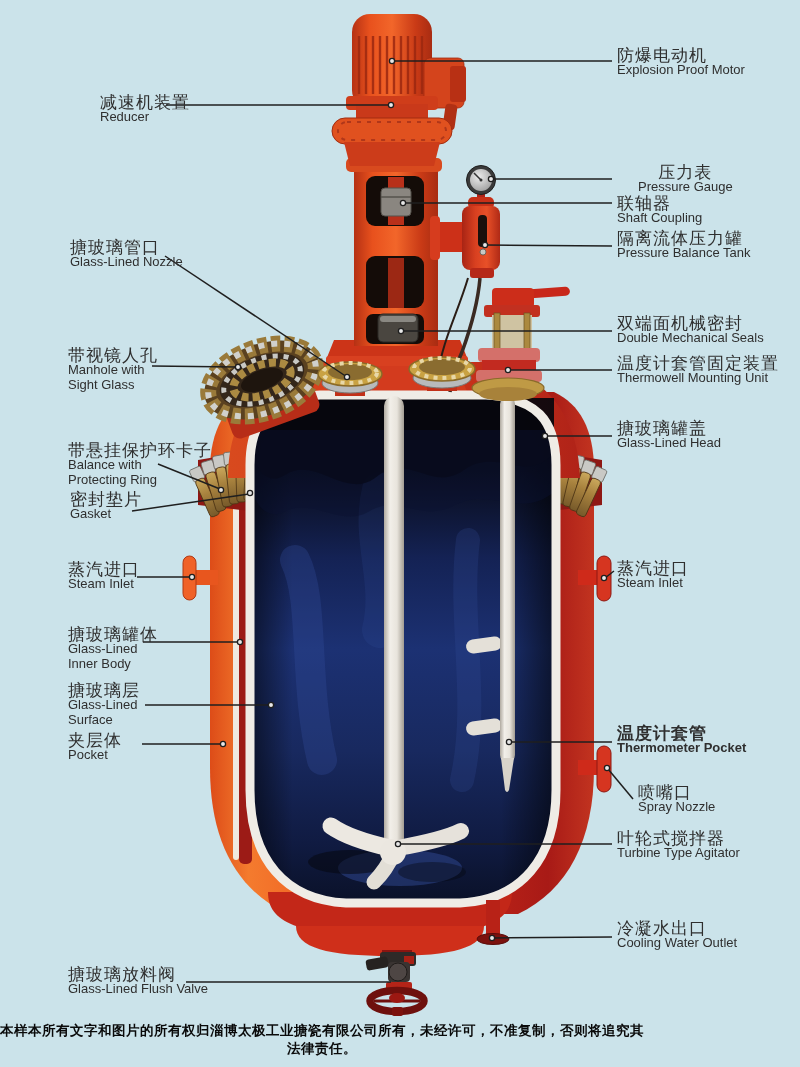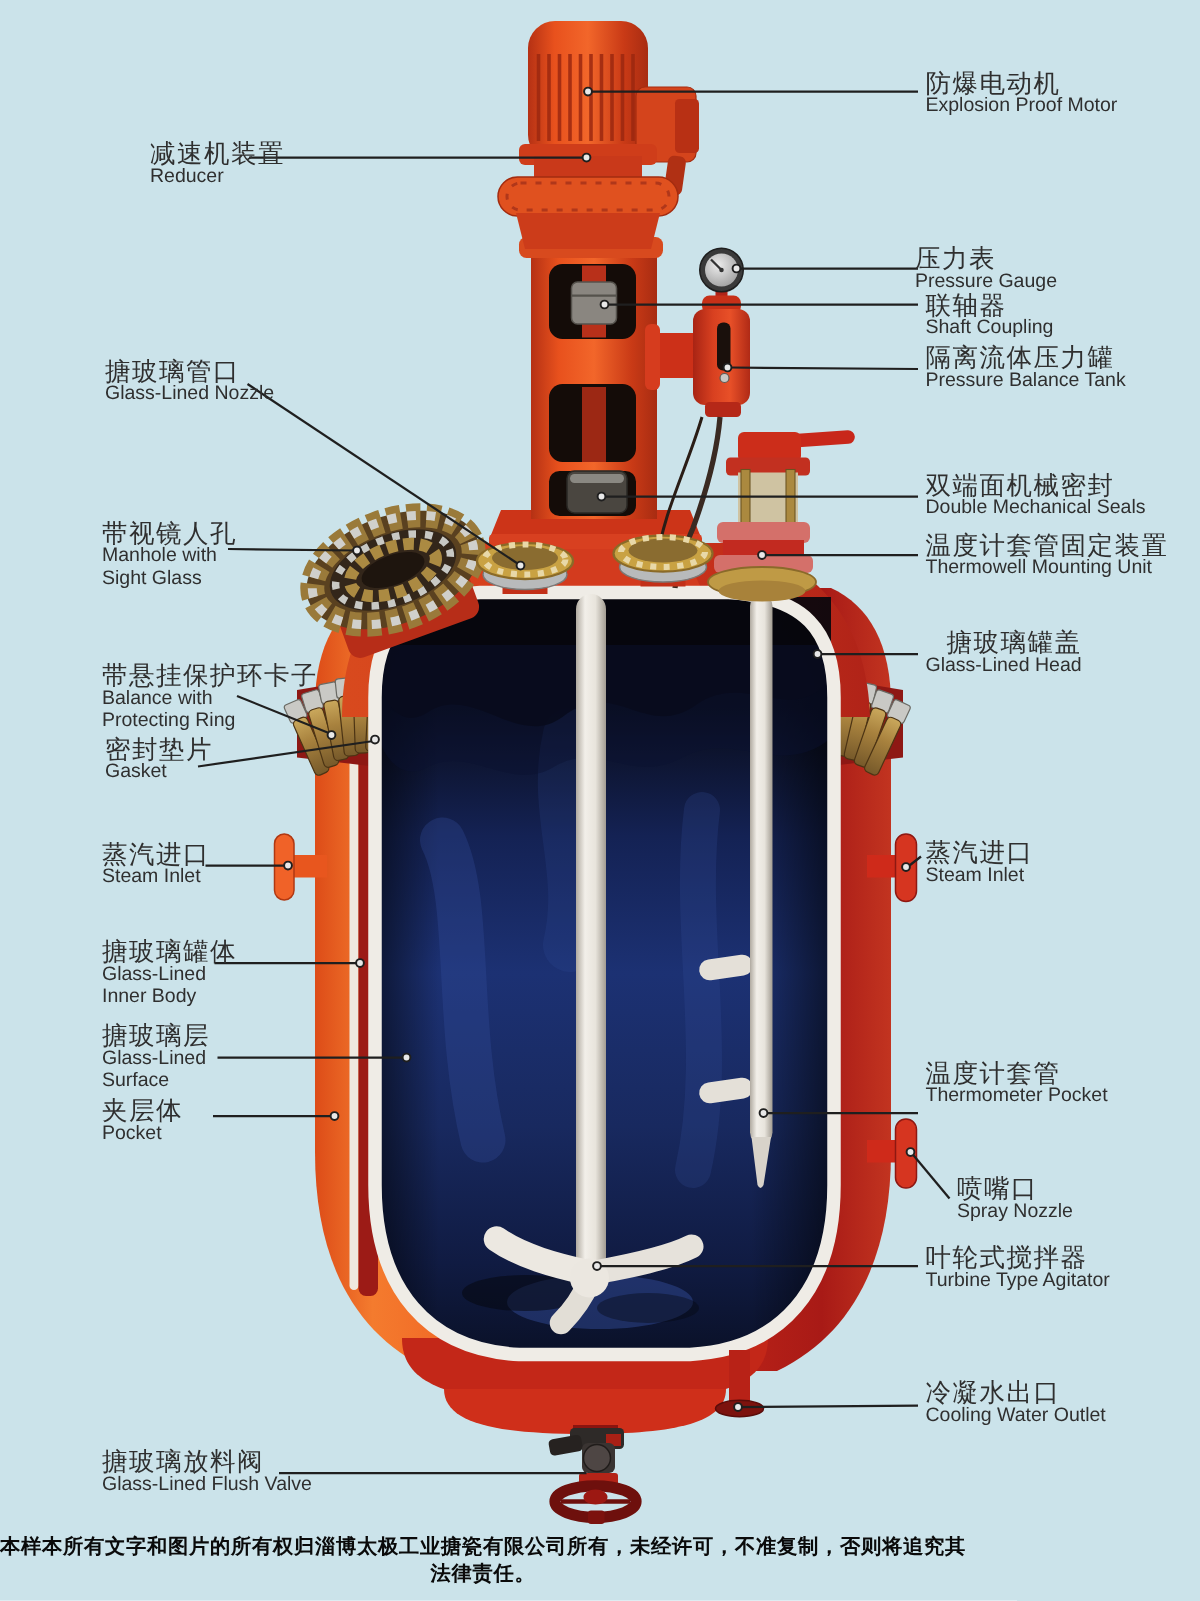--- a/index.html
+++ b/index.html
@@ -386,49 +386,49 @@
 </div>
 <div class="lbl nw" style="left:68px;top:967px;">
   <div class="zh">搪玻璃放料阀</div>
   <div class="en">Glass-Lined Flush Valve</div>
 </div>
 
 <div class="lbl nw" style="left:617px;top:48px;">
   <div class="zh">防爆电动机</div>
   <div class="en">Explosion Proof Motor</div>
 </div>
-<div class="lbl nw" style="left:610px;top:165px;">
+<div class="lbl nw" style="left:638px;top:165px;text-align:center;">
   <div class="zh">压力表</div>
   <div class="en">Pressure Gauge</div>
 </div>
 <div class="lbl nw" style="left:617px;top:196px;">
   <div class="zh">联轴器</div>
   <div class="en">Shaft Coupling</div>
 </div>
 <div class="lbl nw" style="left:617px;top:231px;">
   <div class="zh">隔离流体压力罐</div>
   <div class="en">Pressure Balance Tank</div>
 </div>
 <div class="lbl nw" style="left:617px;top:316px;">
   <div class="zh">双端面机械密封</div>
   <div class="en">Double Mechanical Seals</div>
 </div>
 <div class="lbl nw" style="left:617px;top:356px;">
   <div class="zh">温度计套管固定装置</div>
   <div class="en">Thermowell Mounting Unit</div>
 </div>
-<div class="lbl nw" style="left:617px;top:421px;text-align:right;">
+<div class="lbl nw" style="left:617px;top:421px;">
   <div class="zh">搪玻璃罐盖</div>
   <div class="en">Glass-Lined Head</div>
 </div>
 <div class="lbl nw" style="left:617px;top:561px;">
   <div class="zh">蒸汽进口</div>
   <div class="en">Steam Inlet</div>
 </div>
-<div class="lbl nw" style="left:617px;top:708px;">
+<div class="lbl nw" style="left:617px;top:726px;font-weight:bold;">
   <div class="zh">温度计套管</div>
   <div class="en">Thermometer Pocket</div>
 </div>
 <div class="lbl nw" style="left:638px;top:785px;">
   <div class="zh">喷嘴口</div>
   <div class="en">Spray Nozzle</div>
 </div>
 <div class="lbl nw" style="left:617px;top:831px;">
   <div class="zh">叶轮式搅拌器</div>
   <div class="en">Turbine Type Agitator</div>

